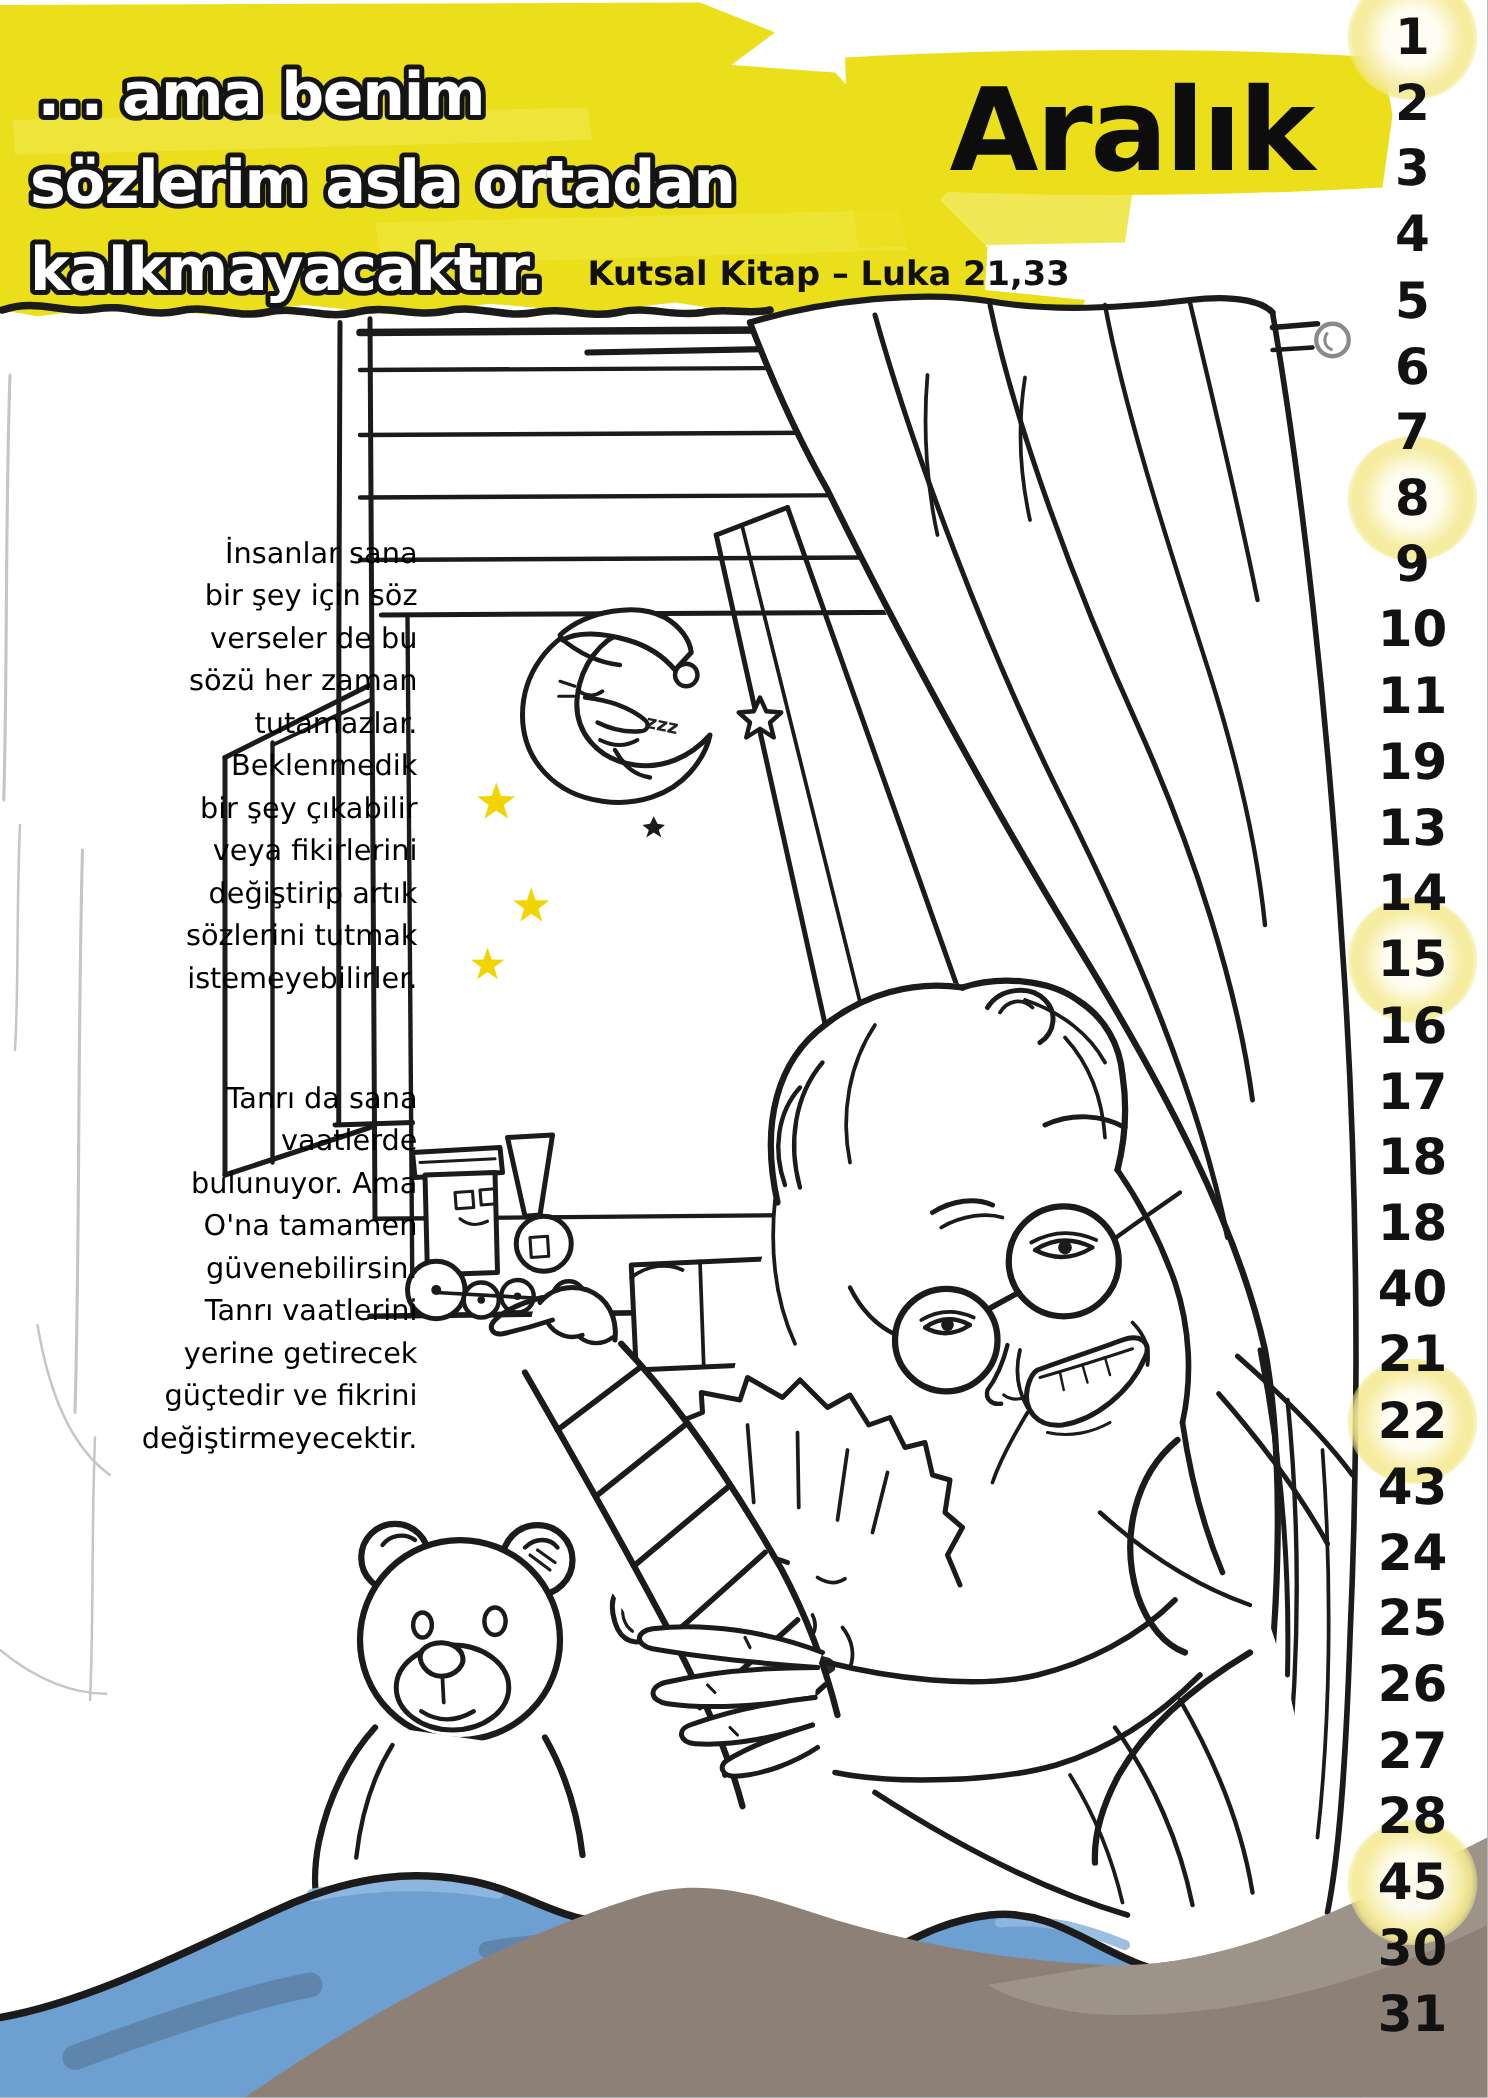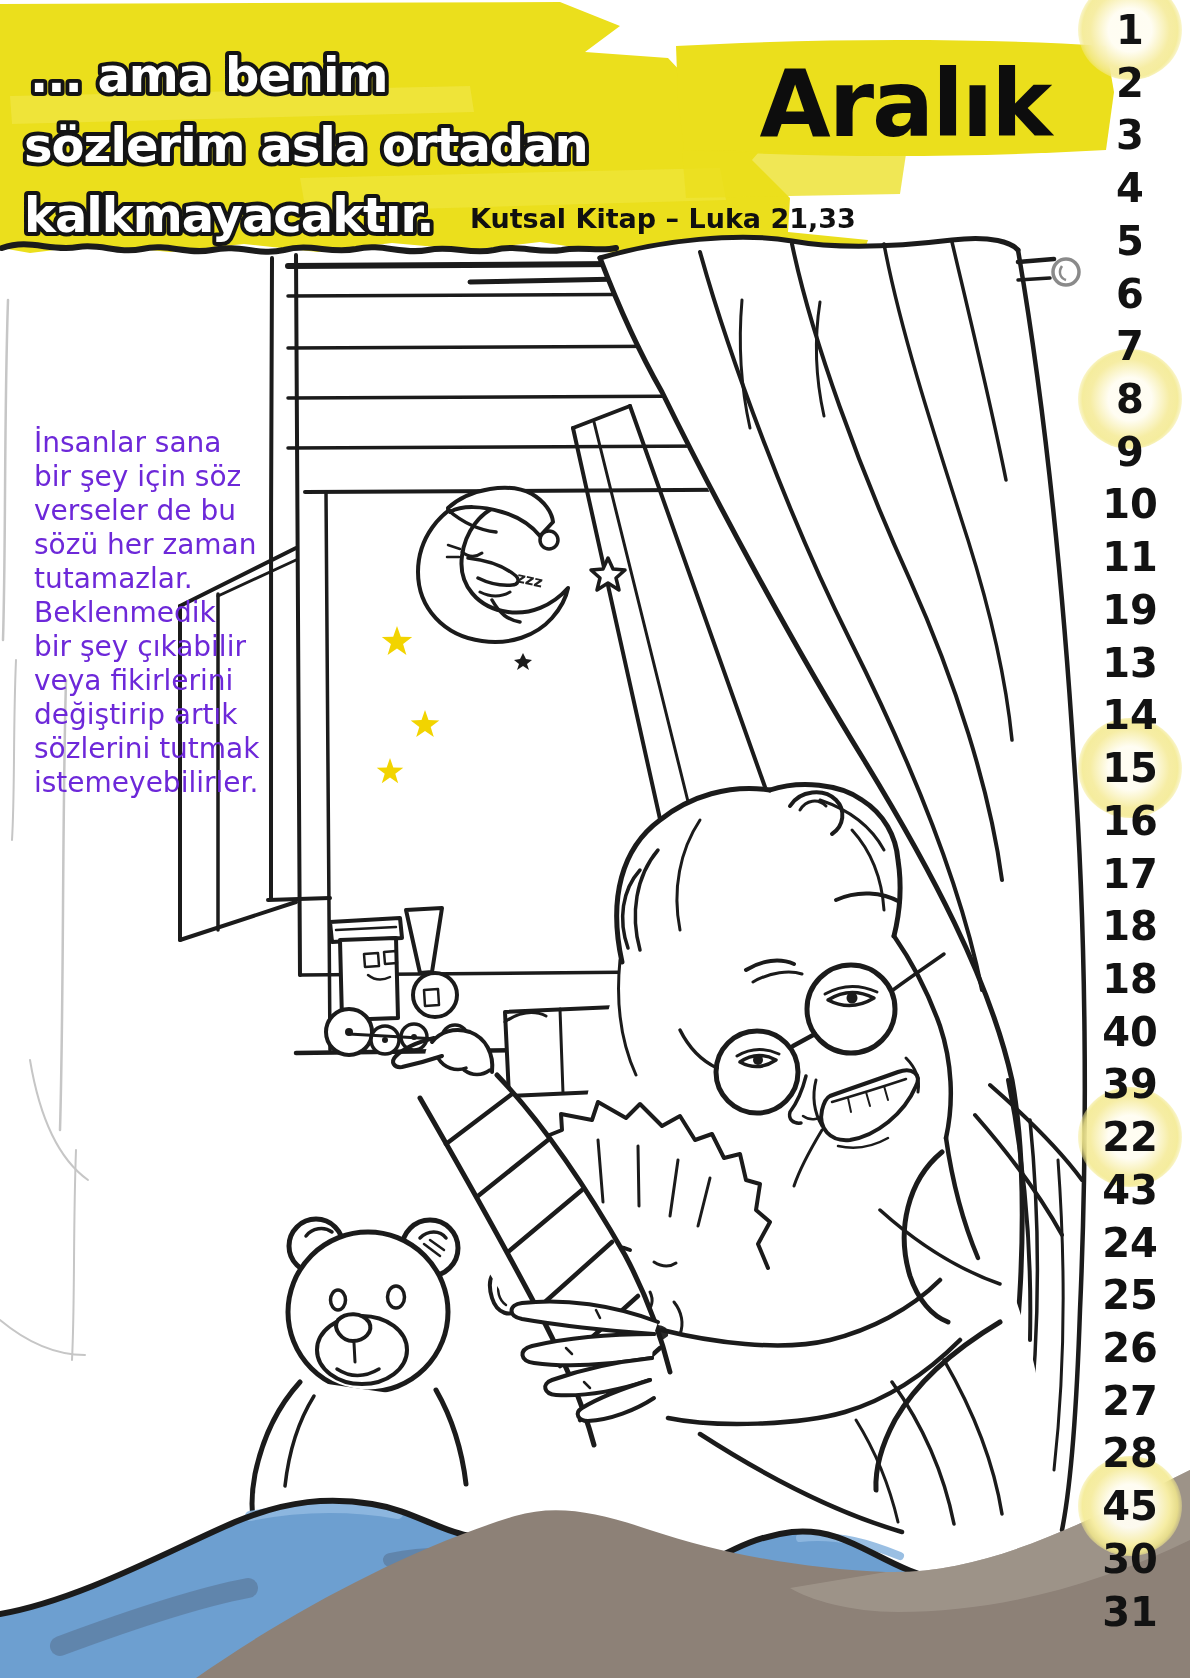--- a/index.html
+++ b/index.html
@@ -10,22 +10,22 @@
   .bubble{font-family:"DejaVu Sans",sans-serif;font-weight:bold;font-size:48px;letter-spacing:-1px;
           fill:#ffffff;stroke:#141414;stroke-width:8;paint-order:stroke;stroke-linejoin:round;}
   .ref{font-family:"DejaVu Sans",sans-serif;font-weight:bold;font-size:27px;fill:#101010;}
   .month{font-family:"DejaVu Sans",sans-serif;font-weight:bold;font-size:92px;letter-spacing:-2px;fill:#0d0d0d;}
   .zzz{font-family:"DejaVu Sans",sans-serif;font-weight:bold;font-size:15px;fill:#222;}
   
   .k{stroke:var(--ink);fill:none;stroke-linecap:round;stroke-linejoin:round;}
   .w{fill:#ffffff;}
   .lg{stroke:#c6c6c6;fill:none;stroke-linecap:round;}
   
-  .para{position:absolute;left:34px;width:300px;font-size:28px;line-height:34px;color:#6d28d9;
-        white-space:pre-line;z-index:2;}
+  .para{position:absolute;left:34px;width:300px;font-size:23px;line-height:34px;color:#000000;
+        white-space:pre-line;z-index:2;text-align:right;}
   #para1{top:426px;}
   #para2{top:862px;}
   
   .calendar{position:absolute;left:1088px;top:10px;width:84px;height:1622px;display:flex;
             flex-direction:column;justify-content:space-between;align-items:center;z-index:3;}
   .day{position:relative;font-weight:bold;font-size:40px;line-height:1;color:#121212;}
   .day.hl::before{content:"";position:absolute;left:50%;top:50%;width:104px;height:100px;
       transform:translate(-50%,-50%);border-radius:50%;z-index:-1;
       background:radial-gradient(circle,
         rgba(255,253,242,0.97) 0 30%,
@@ -310,20 +310,29 @@
 bir şey için söz
 verseler de bu
 sözü her zaman
 tutamazlar.
 Beklenmedik
 bir şey çıkabilir
 veya fikirlerini
 değiştirip artık
 sözlerini tutmak
 istemeyebilirler.</div>
+  <div class="para" id="para2">Tanrı da sana
+vaatlerde
+bulunuyor. Ama
+O'na tamamen
+güvenebilirsin.
+Tanrı vaatlerini
+yerine getirecek
+güçtedir ve fikrini
+değiştirmeyecektir.</div>
 
   <div class="calendar">
       <div class="day hl">1</div>
       <div class="day">2</div>
       <div class="day">3</div>
       <div class="day">4</div>
       <div class="day">5</div>
       <div class="day">6</div>
       <div class="day">7</div>
       <div class="day hl">8</div>
@@ -332,21 +341,21 @@
       <div class="day">11</div>
       <div class="day">19</div>
       <div class="day">13</div>
       <div class="day">14</div>
       <div class="day hl">15</div>
       <div class="day">16</div>
       <div class="day">17</div>
       <div class="day">18</div>
       <div class="day">18</div>
       <div class="day">40</div>
-      <div class="day">39</div>
+      <div class="day">21</div>
       <div class="day hl">22</div>
       <div class="day">43</div>
       <div class="day">24</div>
       <div class="day">25</div>
       <div class="day">26</div>
       <div class="day">27</div>
       <div class="day">28</div>
       <div class="day hl">45</div>
       <div class="day">30</div>
       <div class="day">31</div>

